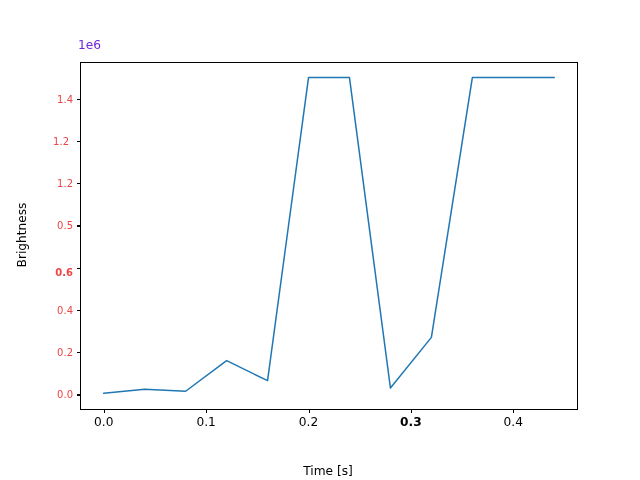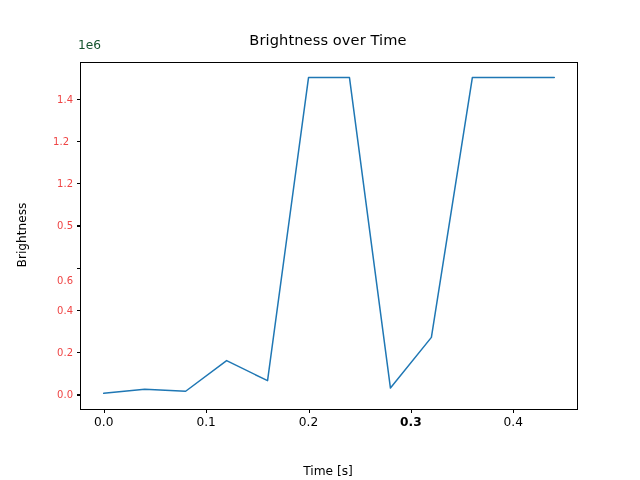--- a/index.html
+++ b/index.html
@@ -34,21 +34,21 @@
   }
   
   #chart-title { left: 80px; width: 496px; }
 
   
   #y-offset-text {
     position: absolute;
     left: 78px;
     top: 38px;
     font-size: 12.2px;
-    color: #14532d;
+    color: #6d28d9;
   }
 
   
   #axes {
     position: absolute;
     left: 80px;
     top: 62px;
     width: 496px;
     height: 346px;
     border: 1.1px solid #000000;
@@ -127,21 +127,20 @@
     transform: rotate(-90deg);
     white-space: nowrap;
     display: inline-block;
   }
 </style>
 </head>
 <body>
 
 <div id="figure">
 
-  <div id="chart-title">Brightness over Time</div>
 
   <div id="y-offset-text">1e6</div>
 
   <div id="axes">
     <svg id="plot-surface" viewBox="0 0 496 346" preserveAspectRatio="none">
       <polyline id="data-line" fill="none" stroke="#1f77b4" stroke-width="1.5" stroke-linejoin="round" stroke-linecap="round" vector-effect="non-scaling-stroke" points="22.73,330.37 63.69,326.14 104.65,328.26 145.61,297.63 186.56,317.69 227.52,14.58 268.48,14.58 309.44,325.09 350.39,274.39 391.35,14.58 432.31,14.58 473.27,14.58"></polyline>
     </svg>
 
     <div id="x-tick-marks">
         <div class="tick-mark-x" style="left: 22.73px;"></div>
@@ -164,21 +163,21 @@
         <div class="tick-label-x" style="left: 22.73px; top: 352px;">0.0</div>
         <div class="tick-label-x" style="left: 125.13px; top: 352px; text-align: center;">0.1</div>
         <div class="tick-label-x" style="left: 227.52px; top: 352px;">0.2</div>
         <div class="tick-label-x" style="left: 329.92px; top: 352px; font-weight: bold;">0.3</div>
         <div class="tick-label-x" style="left: 432.31px; top: 352px;">0.4</div>
       </div>
     <div id="y-tick-labels">
         <div class="tick-label-y" style="top: 331.42px; right: 504px;">0.0</div>
         <div class="tick-label-y" style="top: 289.18px; right: 504px;">0.2</div>
         <div class="tick-label-y" style="top: 246.93px; right: 504px;">0.4</div>
-        <div class="tick-label-y" style="top: 217px; right: 504px;">0.6</div>
+        <div class="tick-label-y" style="top: 209px; right: 504px; font-weight: bold;">0.6</div>
         <div class="tick-label-y" style="top: 162.44px; right: 504px;">0.5</div>
         <div class="tick-label-y" style="top: 120.19px; right: 504px;">1.2</div>
         <div class="tick-label-y" style="top: 77.95px; right: 508px;">1.2</div>
         <div class="tick-label-y" style="top: 35.7px; right: 504px;">1.4</div>
       </div>
   </div>
 
   <div id="x-axis-label">Time [s]</div>
 
   <div id="y-axis-label">

